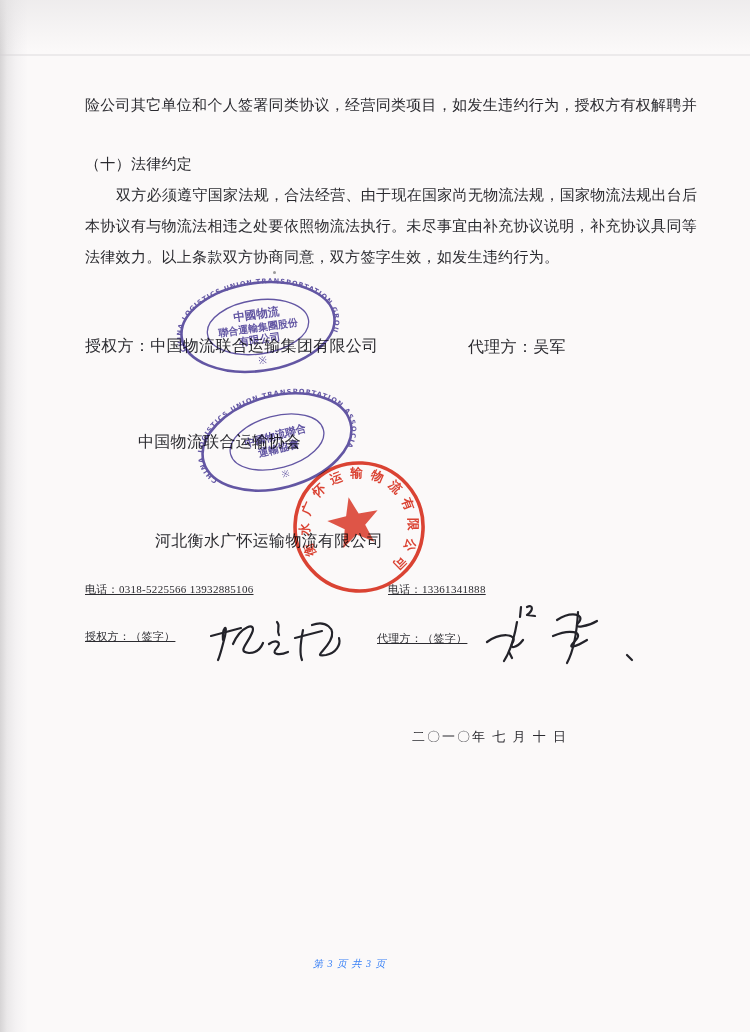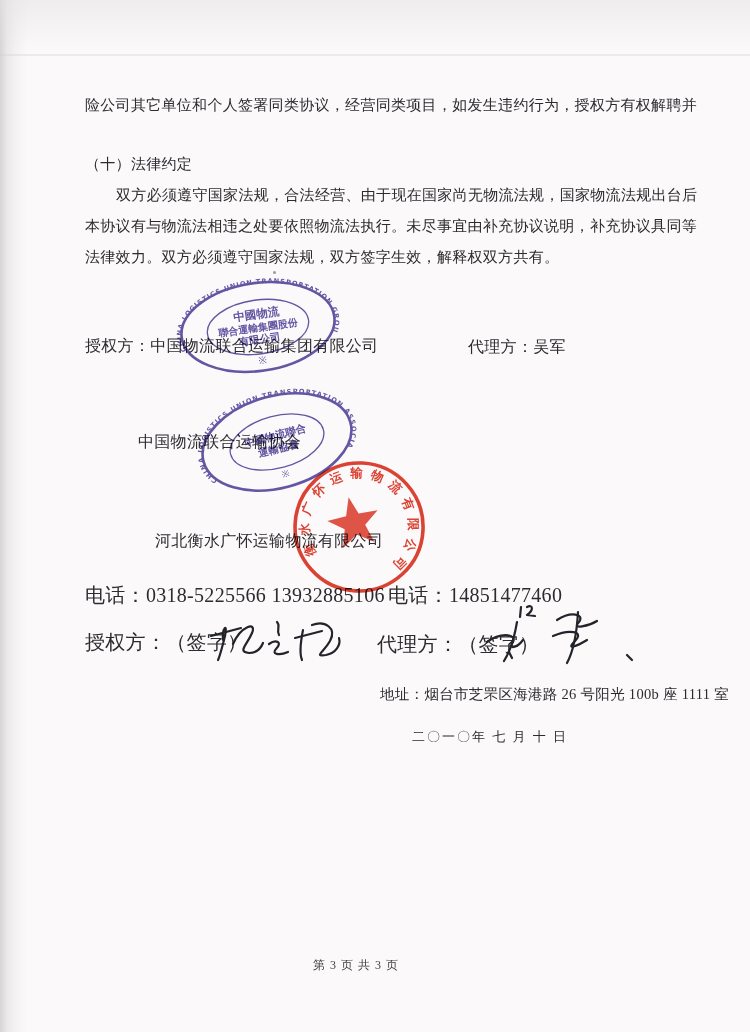--- a/index.html
+++ b/index.html
@@ -9,52 +9,51 @@
     font-family:"Liberation Serif","DejaVu Serif",serif;
     color:#2b2b30;
   }
   .scan-left{position:absolute;left:0;top:0;bottom:0;width:28px;
     background:linear-gradient(90deg,#d6d4d5 0px,#eae8e9 7px,#f4f2f3 16px,rgba(251,249,249,0) 28px);}
   .scan-top{position:absolute;left:0;top:0;right:0;height:60px;
     background:linear-gradient(180deg,rgba(228,226,227,.55),rgba(251,249,249,0) 85%);}
   .crease{position:absolute;left:0;top:54px;right:0;height:2px;background:rgba(210,206,208,.35);}
   .line{position:absolute;white-space:nowrap;font-size:15px;letter-spacing:.3px;line-height:1.25;}
   .lbl{font-size:16px;}
-  .sm{font-size:20px;}
-  .footer{position:absolute;top:957px;left:313px;font-size:12px;letter-spacing:1px;color:#404040;}
+  .sm{font-size:11px;text-decoration:underline;}
+  .footer{position:absolute;top:957px;left:313px;font-size:10px;letter-spacing:1px;color:#3b82f6;font-style:italic;}
   .stamp{position:absolute;mix-blend-mode:multiply;opacity:.92;}
   .sig{position:absolute;}
   .sig path{fill:none;stroke:#23232a;stroke-width:2.2;stroke-linecap:round;stroke-linejoin:round;}
   .speck{position:absolute;width:3px;height:3px;border-radius:50%;background:#5a5a5a;opacity:.6;}
 </style>
 </head>
 <body>
 
 <div class="page">
 
   <div class="scan-left"></div>
   <div class="scan-top"></div>
   <div class="crease"></div>
 
   <div class="line" style="left:85px;top:96px">险公司其它单位和个人签署同类协议，经营同类项目，如发生违约行为，授权方有权解聘并</div>
   <div class="line" style="left:85px;top:155px">（十）法律约定</div>
   <div class="line" style="left:116px;top:186px">双方必须遵守国家法规，合法经营、由于现在国家尚无物流法规，国家物流法规出台后</div>
   <div class="line" style="left:85px;top:217px">本协议有与物流法相违之处要依照物流法执行。未尽事宜由补充协议说明，补充协议具同等</div>
-  <div class="line" style="left:85px;top:248px">法律效力。双方必须遵守国家法规，双方签字生效，解释权双方共有。</div>
+  <div class="line" style="left:85px;top:248px">法律效力。以上条款双方协商同意，双方签字生效，如发生违约行为。</div>
 
   <div class="line lbl" style="left:85px;top:336px">授权方：中国物流联合运输集团有限公司</div>
   <div class="line lbl" style="left:468px;top:337px">代理方：吴军</div>
   <div class="line lbl" style="left:138px;top:432px">中国物流联合运输协会</div>
   <div class="line lbl" style="left:155px;top:531px">河北衡水广怀运输物流有限公司</div>
 
   <div class="line sm" style="left:85px;top:583px">电话：0318-5225566   13932885106</div>
-  <div class="line sm" style="left:388px;top:583px">电话：14851477460</div>
+  <div class="line sm" style="left:388px;top:583px">电话：13361341888</div>
   <div class="line sm" style="left:85px;top:630px">授权方：（签字）</div>
   <div class="line sm" style="left:377px;top:632px">代理方：（签字）</div>
-  <div class="line" style="left:380px;top:685px;font-size:14.5px">地址：烟台市芝罘区海港路 26 号阳光 100b 座 1111 室</div>
   <div class="line" style="left:412px;top:729px;font-size:13px;letter-spacing:2px">二〇一〇年 七  月  十  日</div>
 
   <div class="footer">第 3 页 共 3 页</div>
 
   <svg class="stamp" style="left:168px;top:276px" width="180" height="102" viewBox="0 0 180 102">
     <g transform="rotate(-8 90 51)" stroke="#574aa0" fill="#574aa0">
       <ellipse cx="90" cy="51" rx="77" ry="44" fill="none" stroke-width="2.6"></ellipse>
       <ellipse cx="90" cy="51" rx="51" ry="27" fill="none" stroke-width="1.3"></ellipse>
       <path id="ring1" d="M 17,66 A 77,44 0 1 1 163,66" fill="none" stroke="none"></path>
       <text font-size="6.6" font-weight="bold" letter-spacing="0.9" stroke="none" font-family="DejaVu Sans, sans-serif">

